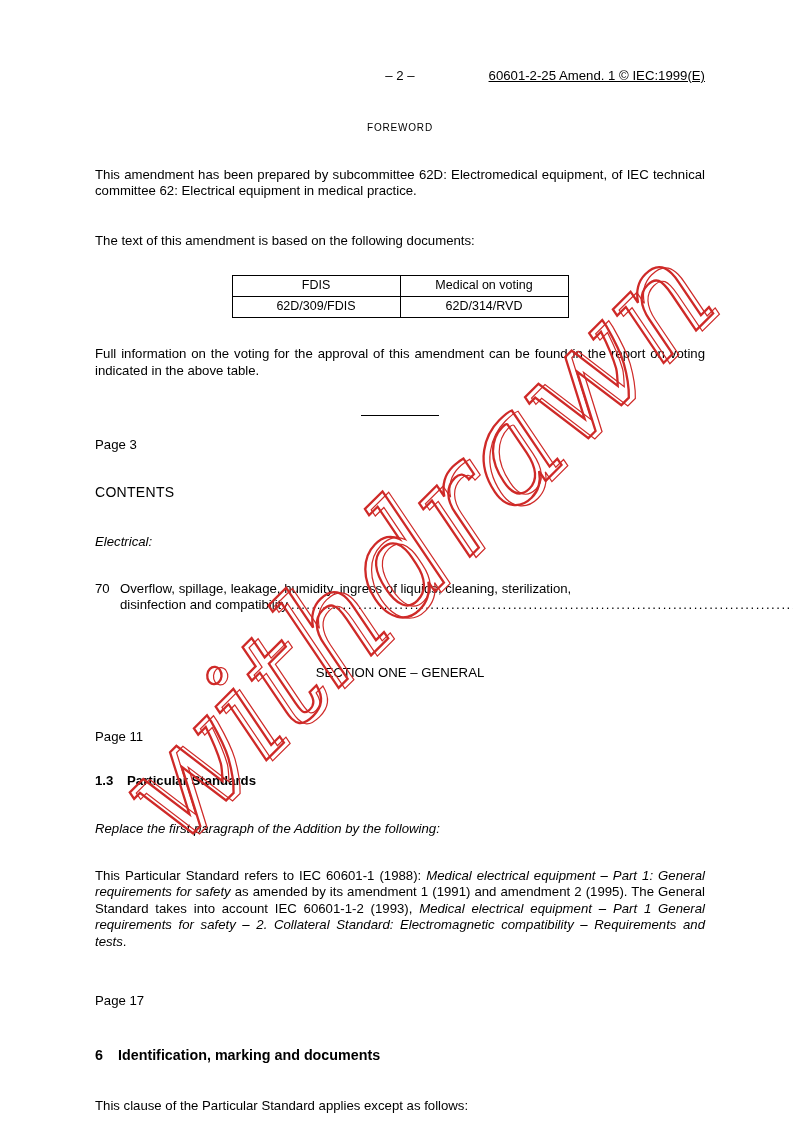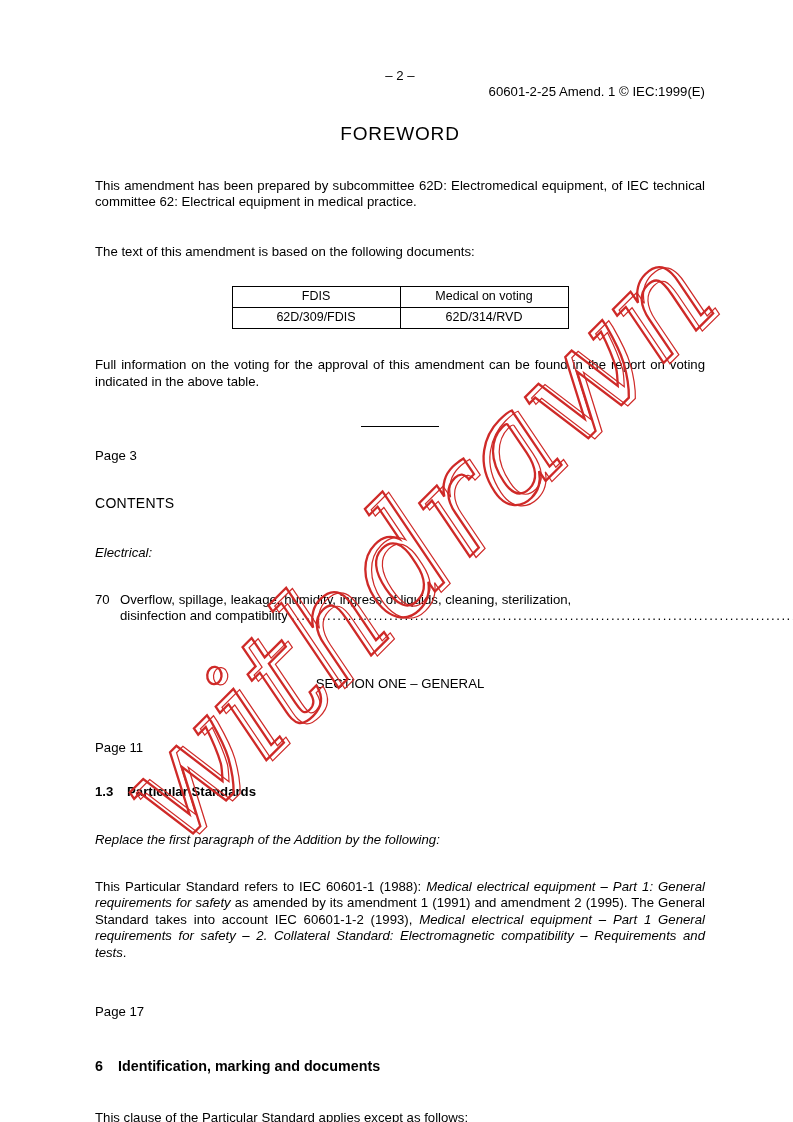--- a/index.html
+++ b/index.html
@@ -14,24 +14,24 @@
     font-size: 13.2px;
     line-height: 1.25;
     color: #000;
     overflow: hidden;
   }
   .content { padding: 68px 88px 0 95px; }
 
   
   .header { position: relative; height: 17px; }
   .header .pagenum { position: absolute; left: 0; right: 0; text-align: center; }
-  .header .docref { position: absolute; right: 0; top: 16px; }
+  .header .docref { position: absolute; right: 0; top: 0; text-decoration: underline; }
 
   
-  .foreword-title { text-align: center; font-size: 19px; letter-spacing: 0.8px; margin-top: 37px; }
+  .foreword-title { text-align: center; font-size: 10px; letter-spacing: 0.8px; margin-top: 37px; }
   .contents-title { margin-top: 30px; font-size: 14px; letter-spacing: 0.3px; }
   .section-title { text-align: center; margin-top: 51px; font-size: 13.2px; }
 
   .body-text { margin-top: 32px; }
   .just { text-align: justify; }
   .italic { font-style: italic; }
 
   
   .vote-table { border-collapse: collapse; margin: 26px auto 0; padding-left: 32px; }
   .vote-table td {

